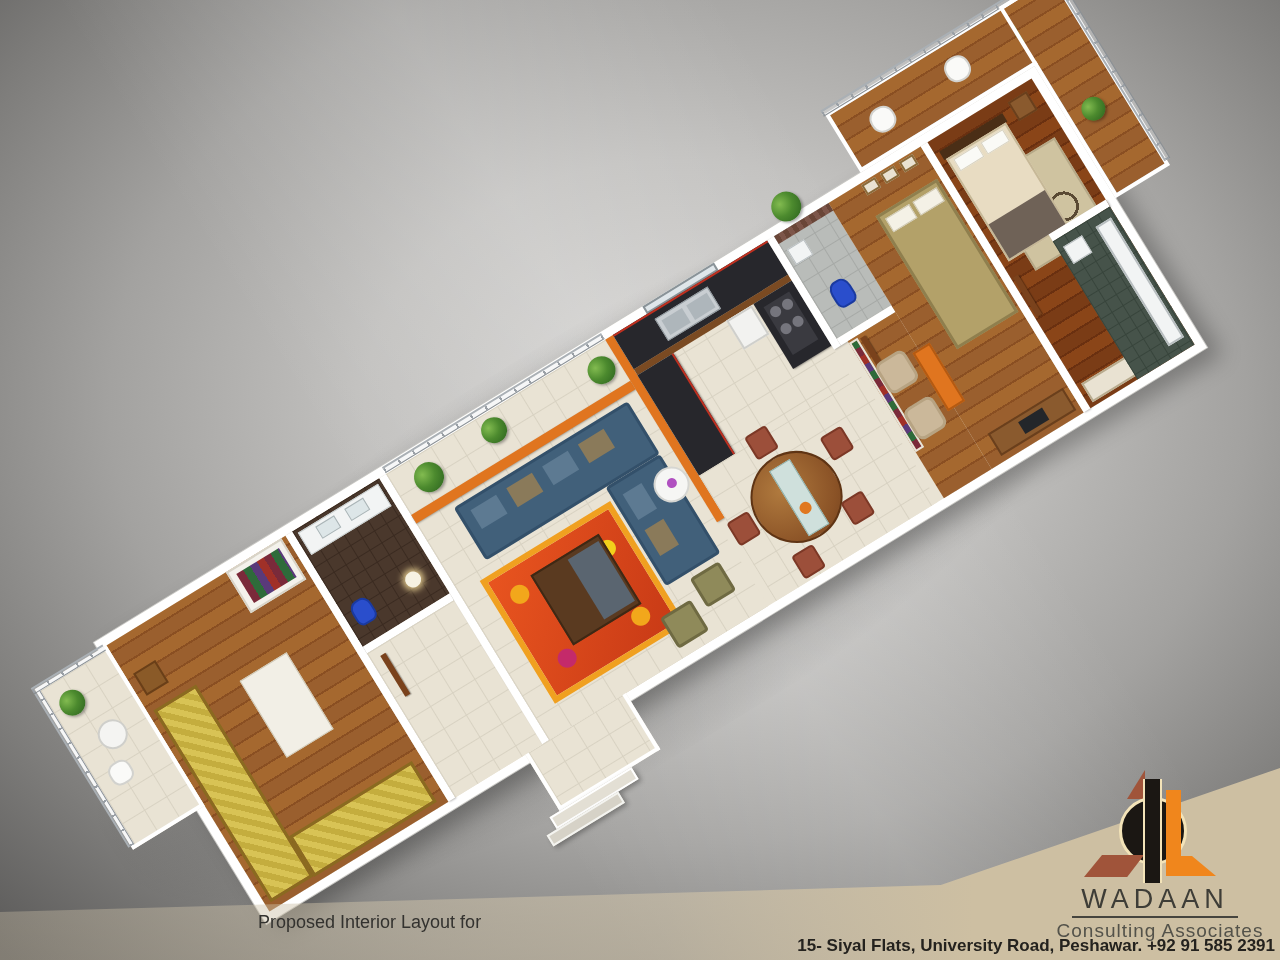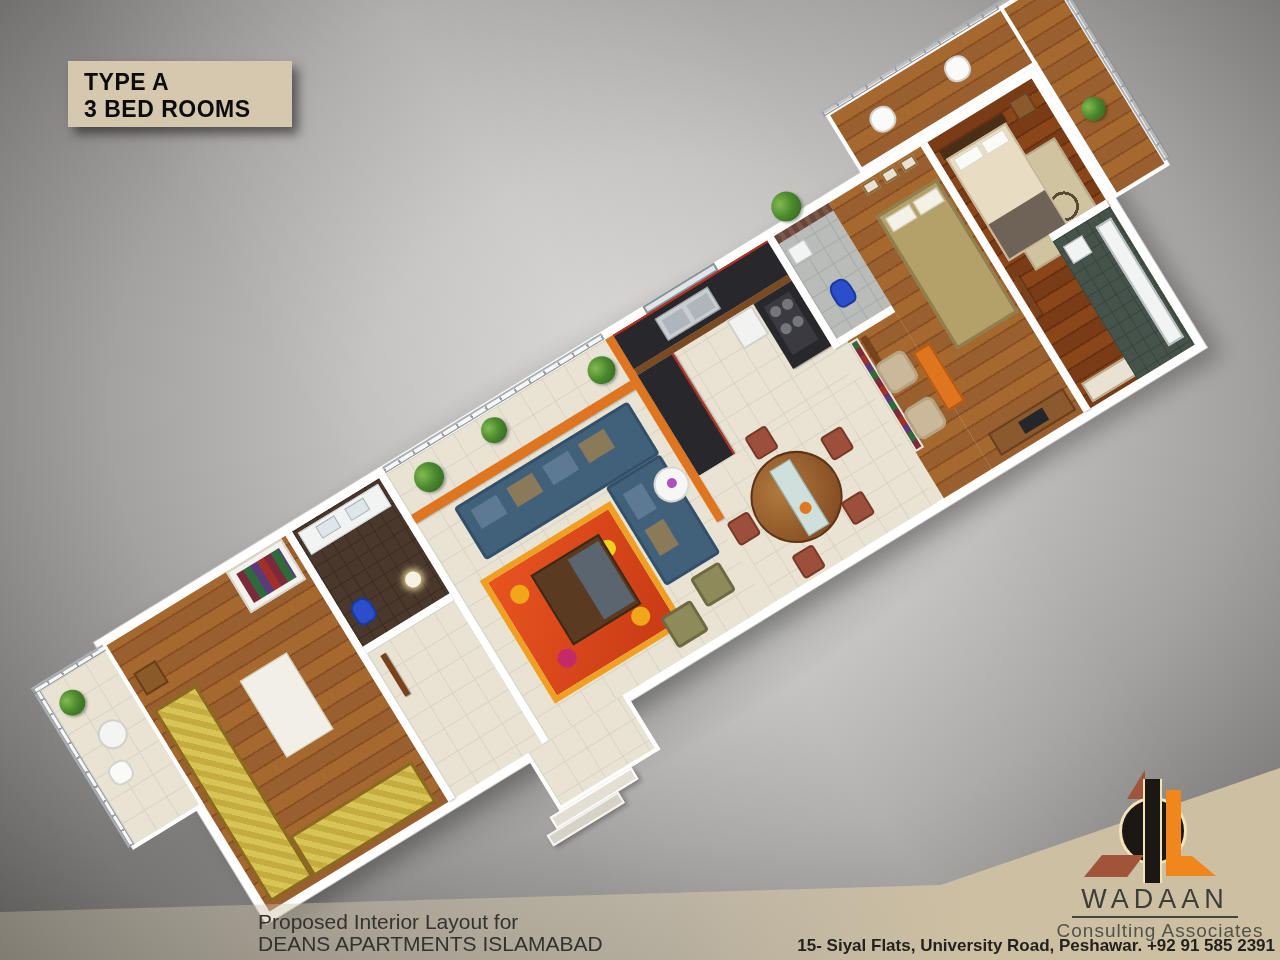--- a/index.html
+++ b/index.html
@@ -92,21 +92,21 @@
     box-shadow:1px 2px 3px rgba(0,0,0,.35);
   }
   .counter{background:#27272c;box-shadow:1px 1px 2px rgba(0,0,0,.4);}
   .door{background:#7a421c;box-shadow:1px 1px 1px rgba(0,0,0,.3);}
   .chair-din{width:25px;height:27px;background:#9c4f3a;border:2px solid #7c3826;border-radius:4px;}
   .armchair{background:#cbb89a;border:3px solid #b7a382;border-radius:8px;}
   .frame{background:#e9e2d2;border:2px solid #8a6a3a;}
   
   .caption{
     position:absolute;left:258px;top:911px;
-    font-size:21px;line-height:22px;color:#33322f;
+    font-size:18px;line-height:22px;color:#33322f;
   }
   .warm-band{
     position:absolute;inset:0;
     clip-path:polygon(0 95%, 73.5% 92.2%, 100% 80%, 100% 100%, 0 100%);
     background:linear-gradient(90deg, rgba(205,193,168,.35) 0%,
       rgba(205,193,168,.62) 52%, var(--band-tan,#cdbfa2) 76%, var(--band-tan,#cdbfa2) 100%);
   }
   .brand *{position:absolute;box-sizing:border-box;}
   .logo-circle{
     left:1119px;top:797px;width:68px;height:68px;border-radius:50%;
@@ -141,24 +141,20 @@
   .brand-address{
     right:5px;top:936px;font-size:17px;font-weight:700;color:#24221e;white-space:nowrap;
   }
 </style>
 </head>
 <body>
 
 <div class="stage">
   <div class="light-band"></div>
 
-  <div class="type-label">
-    <div>TYPE A</div>
-    <div>3 BED ROOMS</div>
-  </div>
 
   <div class="plan-shadow"></div>
   <div class="watermark">WADAAN</div>
 
   <div class="apartment">
 
     <div class="wood" style="left:0;top:0;width:210px;height:312px;"></div>
     <div style="left:6px;top:80px;width:50px;height:225px;background:repeating-linear-gradient(45deg,#d8c355 0 6px,#c4ad3e 6px 12px);border:3px solid #8a6a20;"></div>
     <div style="left:56px;top:258px;width:144px;height:48px;background:repeating-linear-gradient(45deg,#d8c355 0 6px,#c4ad3e 6px 12px);border:3px solid #8a6a20;"></div>
     <div style="left:95px;top:100px;width:55px;height:90px;background:#f2efe6;border:1px solid #cfc8b5;"></div>
@@ -316,21 +312,20 @@
 
     <div class="tile" style="left:300px;top:312px;width:118px;height:66px;border:4px solid #fff;border-top:none;"></div>
     <div style="left:288px;top:378px;width:96px;height:14px;background:#e3dfd4;border:2px solid #fff;box-shadow:2px 3px 5px rgba(0,0,0,.3);"></div>
     <div style="left:276px;top:392px;width:84px;height:13px;background:#d6d2c7;border:2px solid #f4f4f0;box-shadow:2px 3px 5px rgba(0,0,0,.3);"></div>
   </div>
 
   <div class="warm-band"></div>
 
   <div class="caption">
     <div>Proposed Interior Layout for</div>
-    <div>DEANS APARTMENTS ISLAMABAD</div>
   </div>
 
   <div class="brand">
     <div class="logo-maroon-top"></div>
     <div class="logo-circle"></div>
     <div class="logo-bar"></div>
     <div class="logo-orange-bar"></div>
     <div class="logo-orange-foot"></div>
     <div class="logo-maroon-base"></div>
     <div class="brand-name">WADAAN</div>

